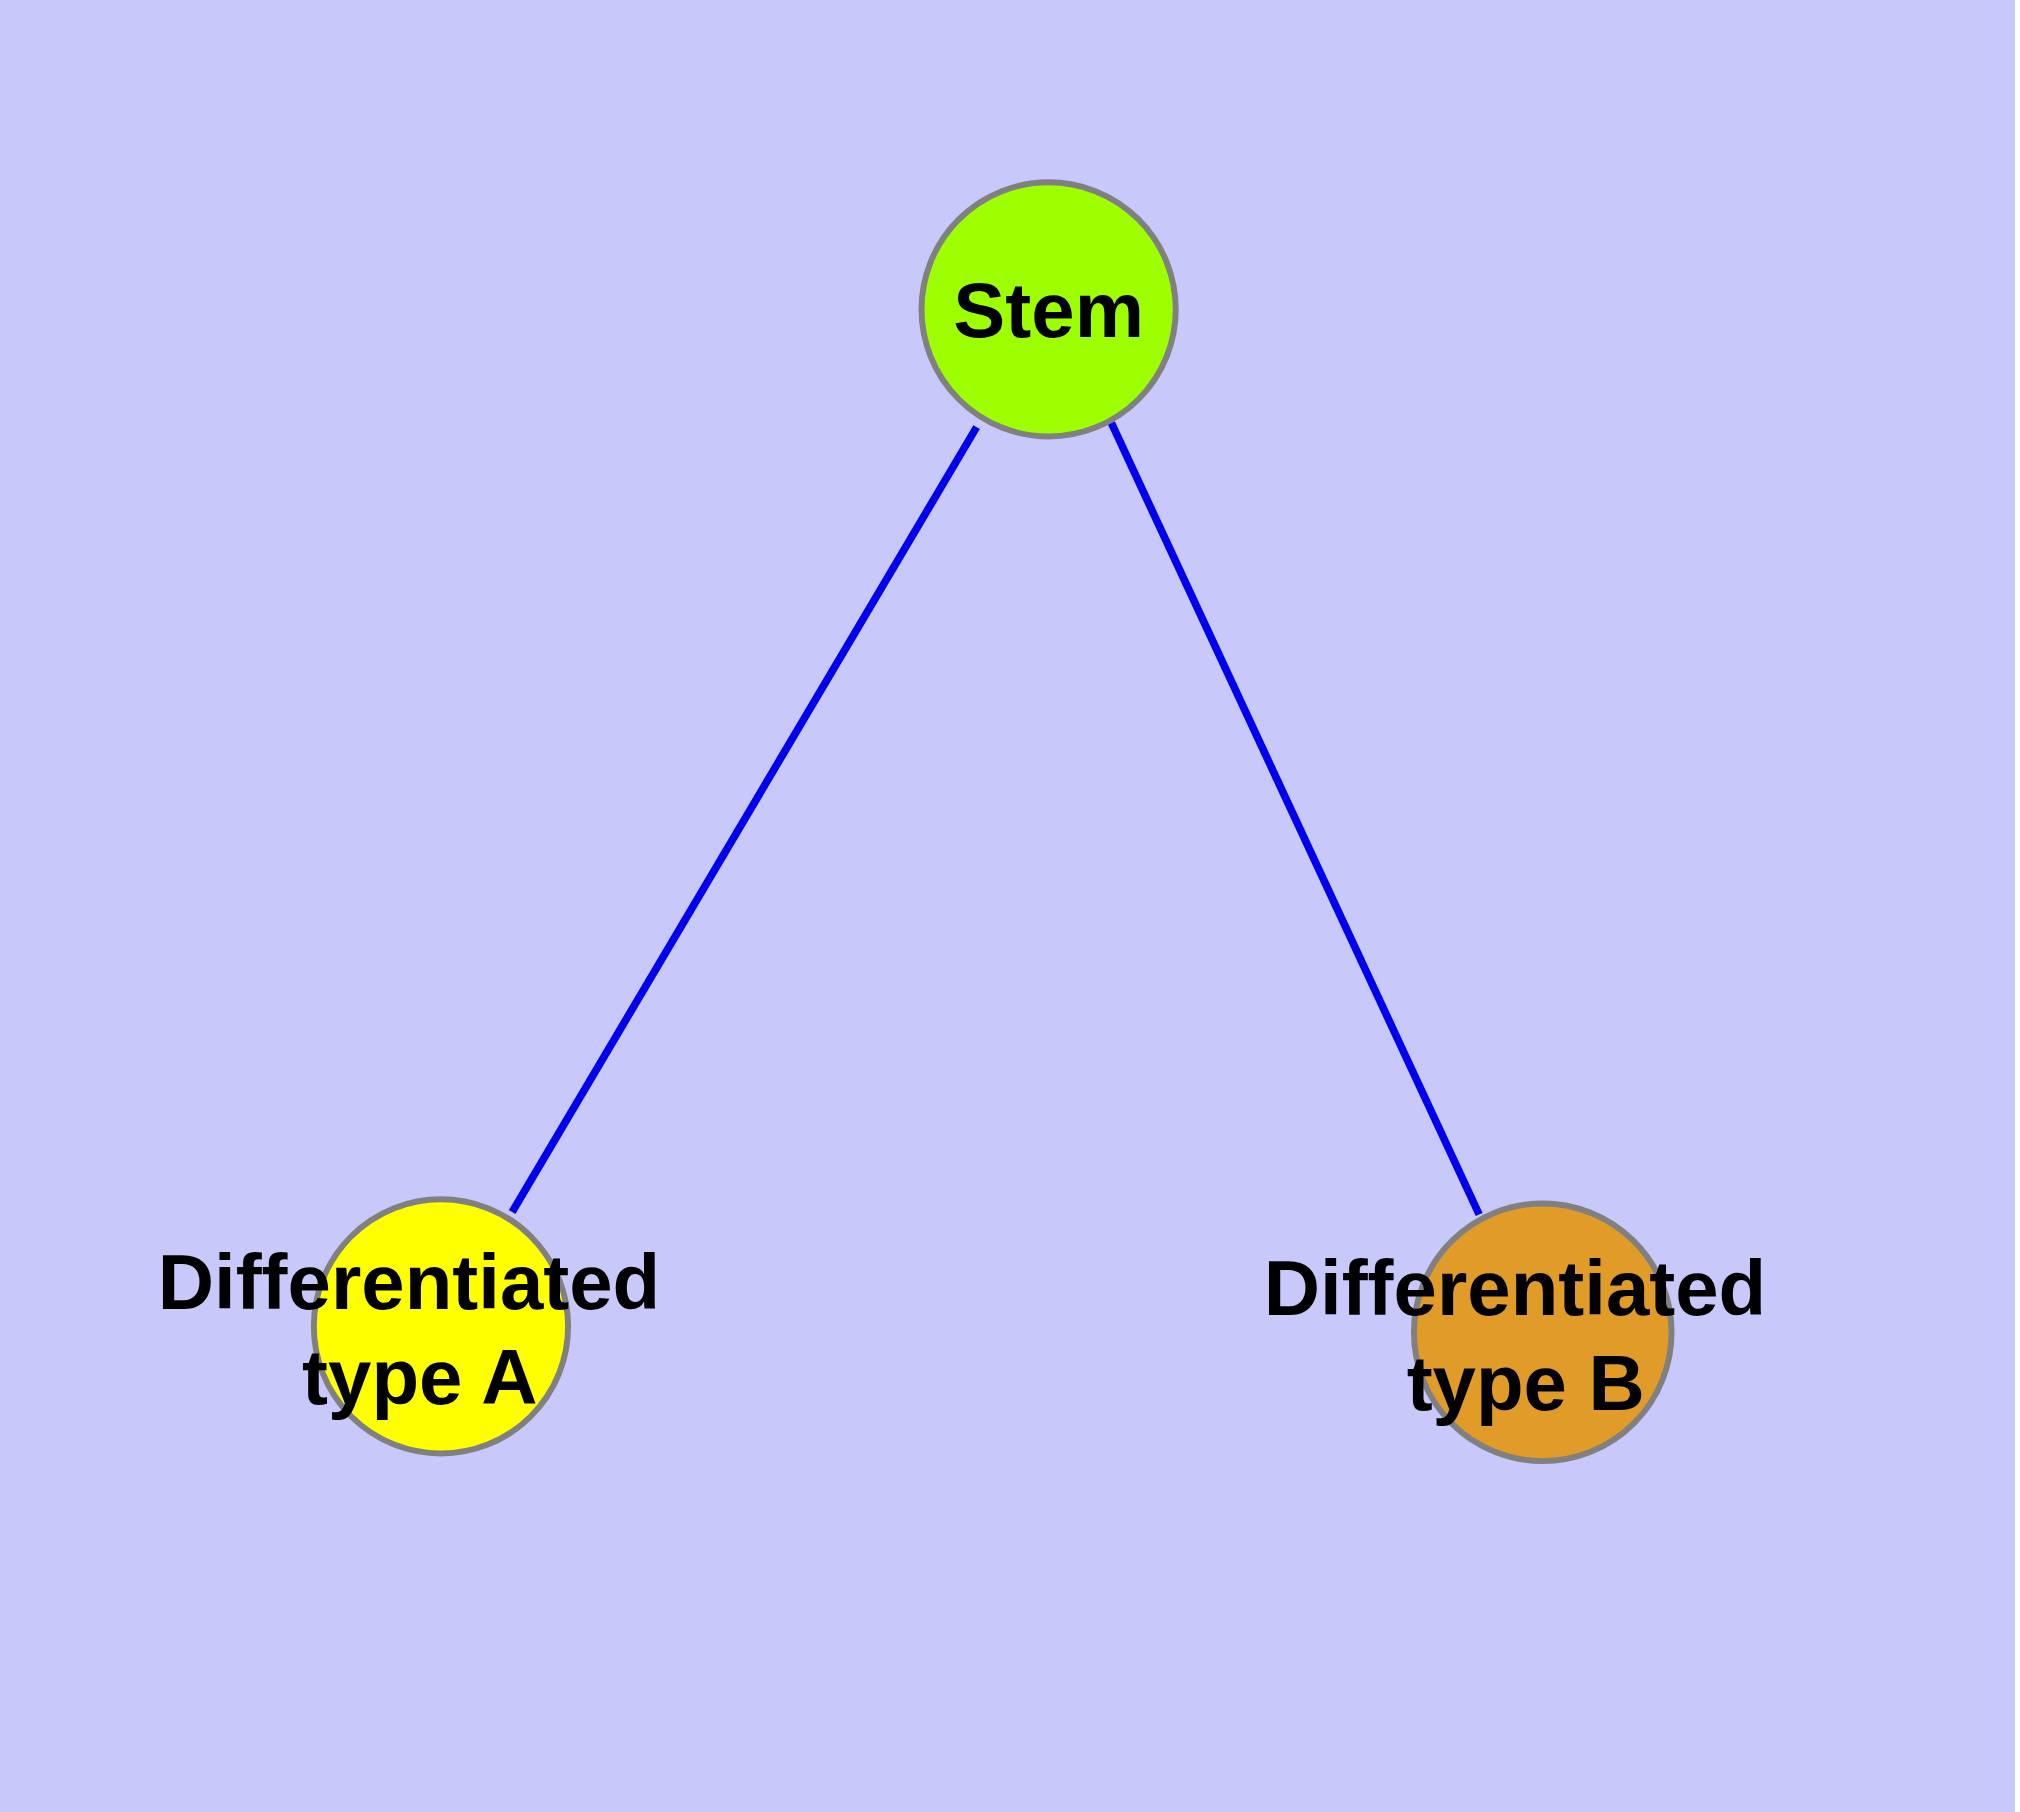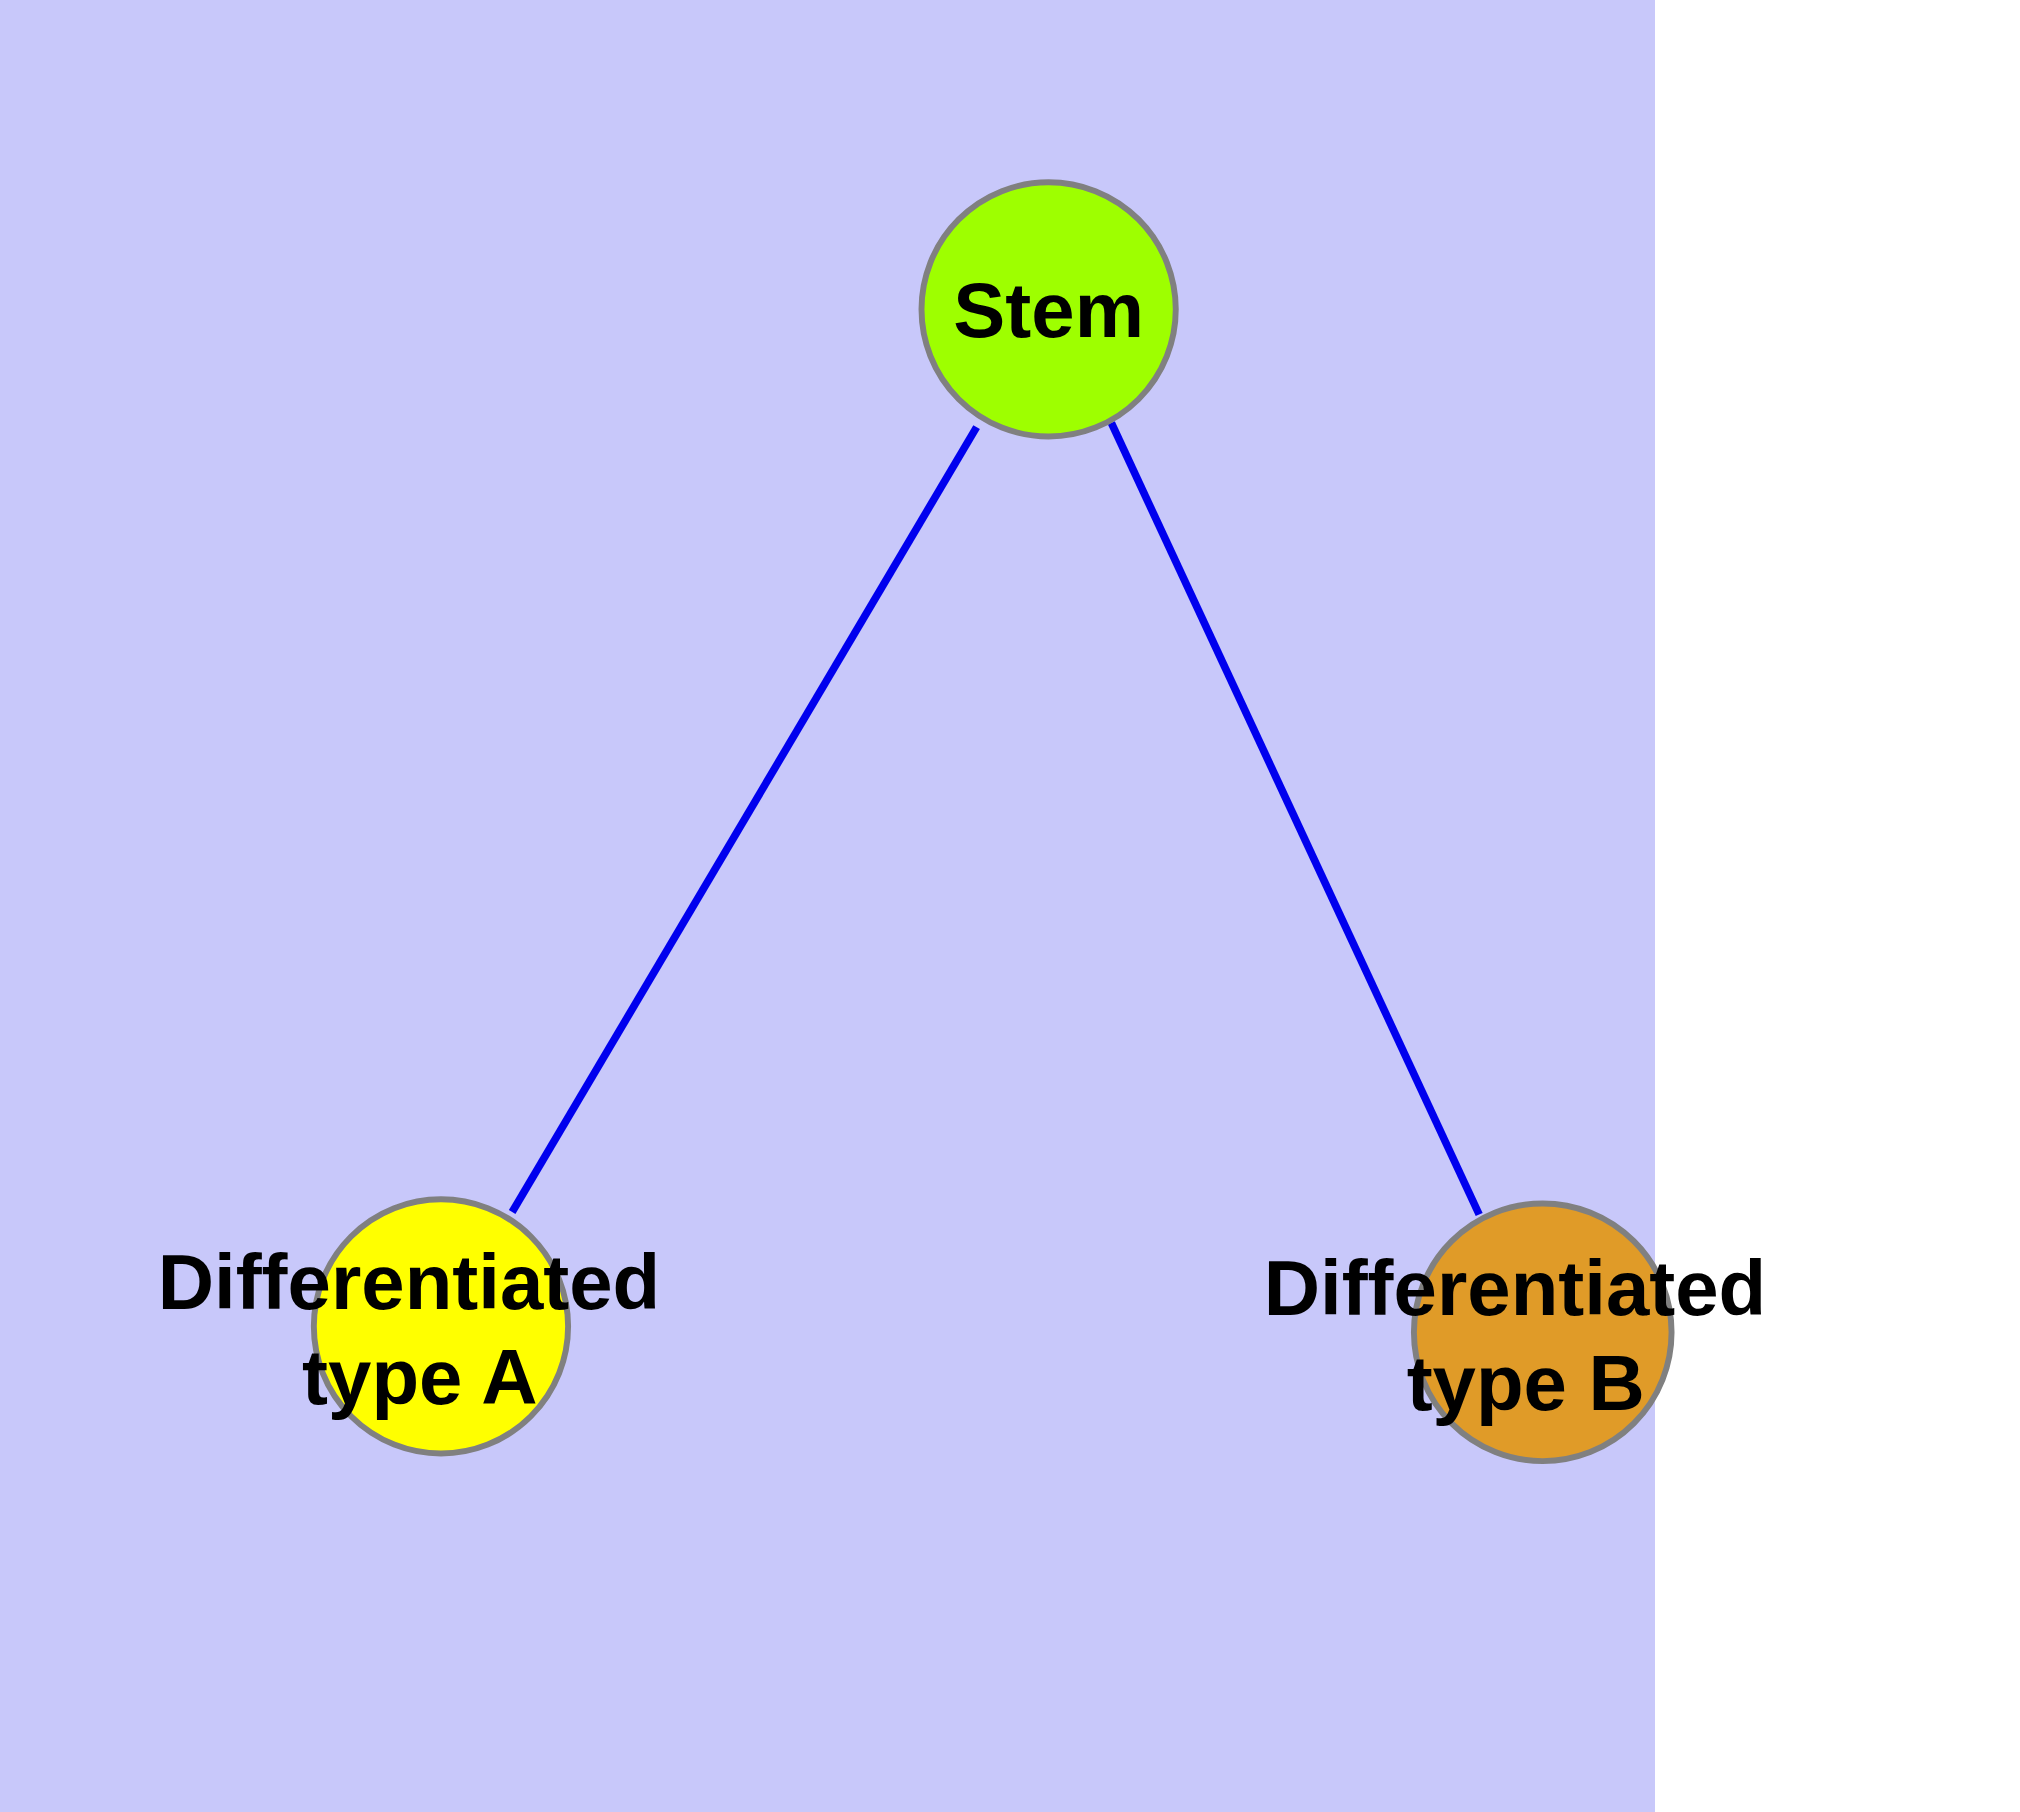--- a/index.html
+++ b/index.html
@@ -8,21 +8,21 @@
     padding: 0;
   }
   body {
     width: 2021px;
     height: 1812px;
     overflow: hidden;
     font-family: "Liberation Sans", sans-serif;
   }
   #graph-canvas {
     position: relative;
-    width: 1655px;
+    width: 2015px;
     height: 1812px;
     background: #c8c8fa;
   }
   svg.graph-svg {
     position: absolute;
     top: 0;
     left: 0;
     width: 2021px;
     height: 1812px;
     display: block;

